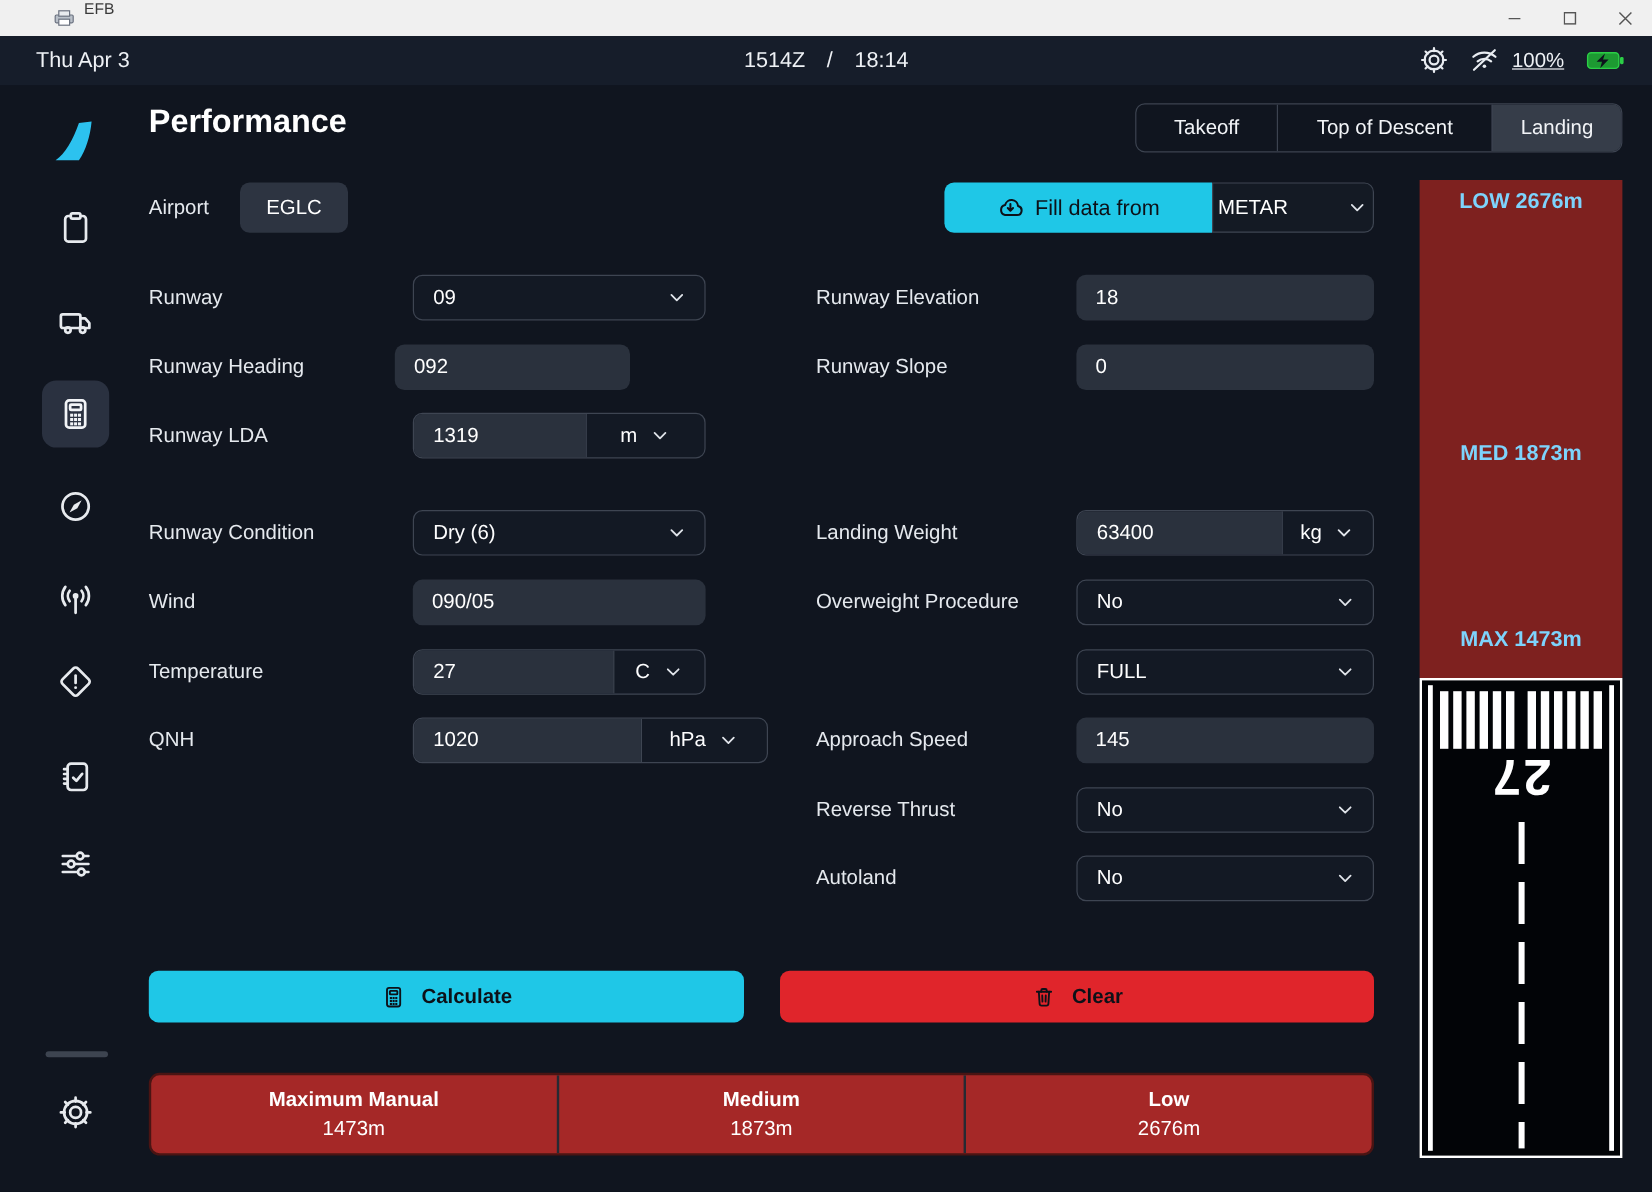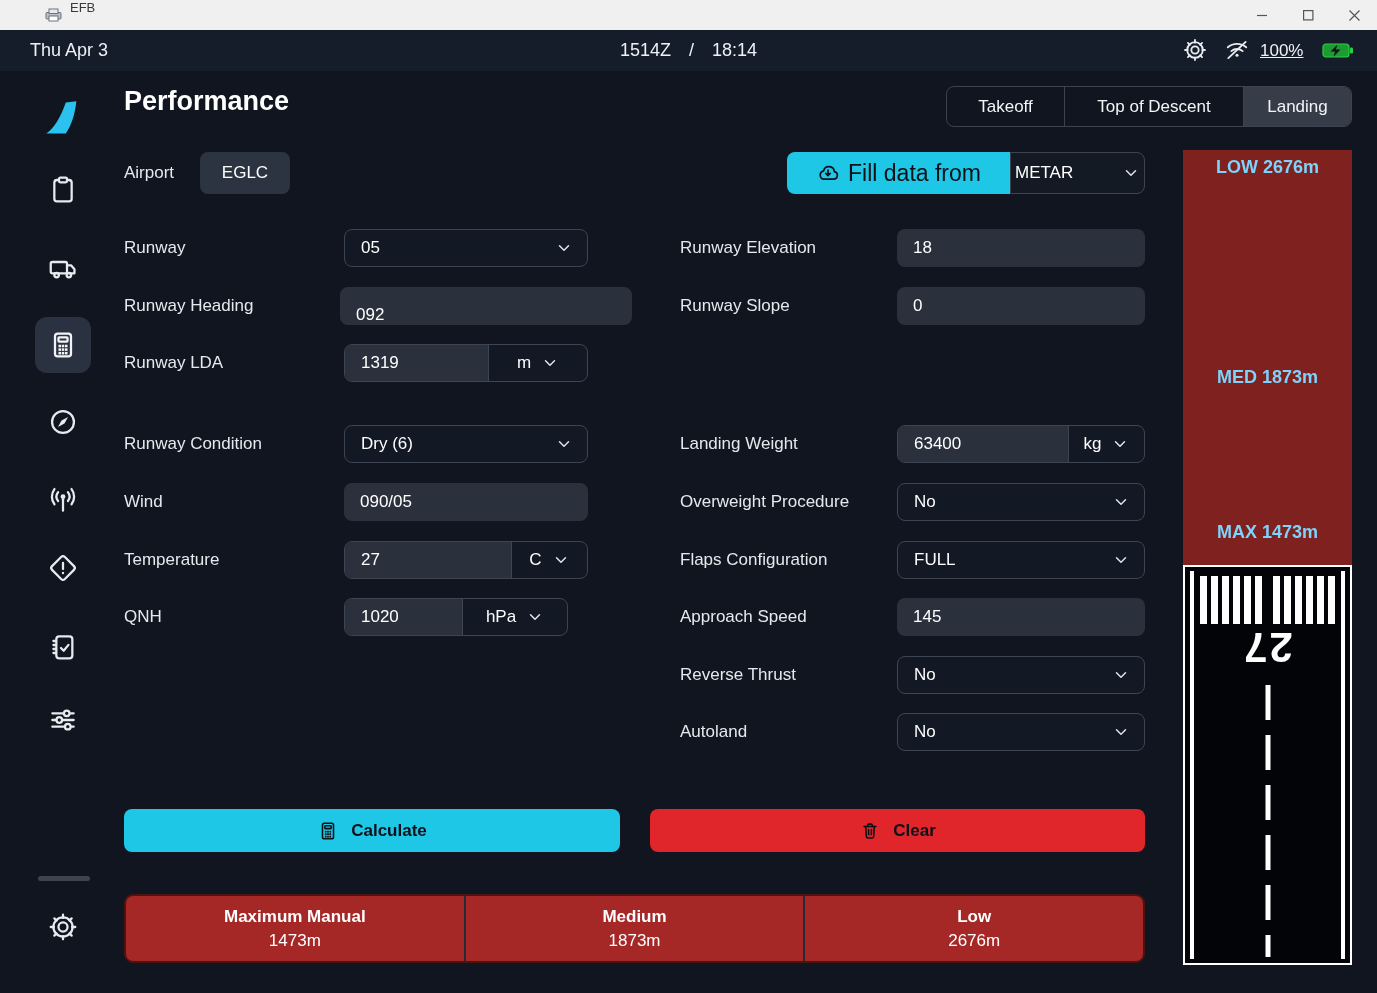--- a/index.html
+++ b/index.html
@@ -36,21 +36,21 @@
   .tab{display:flex;align-items:center;justify-content:center;font-size:17px;color:#f2f4f7;}
   .tab+.tab{border-left:1px solid #3c4350;}
   .tab.active{background:#363d49;}
 
   
   .lbl{position:absolute;display:flex;align-items:center;height:38px;font-size:17px;color:#e5e9ee;}
   .chip{position:absolute;left:200px;top:152px;width:90px;height:42px;background:#2d3441;border-radius:8px;
         display:flex;align-items:center;justify-content:center;font-size:17px;color:#fff;}
   .fillbtn{position:absolute;left:787px;top:152px;width:223px;height:42px;background:#1fc7e7;
            border-radius:8px 0 0 8px;display:flex;align-items:center;justify-content:center;gap:8px;
-           color:#0d1118;font-size:23px;}
+           color:#0d1118;font-size:18px;}
   .metar{position:absolute;left:1010px;top:152px;width:135px;height:42px;background:#141a24;
          border:1px solid #3e4552;border-radius:0 8px 8px 0;box-sizing:border-box;display:flex;
          align-items:center;justify-content:space-between;padding:0 4px;font-size:17px;color:#fff;}
 
   
   .ctl{position:absolute;height:38px;box-sizing:border-box;border-radius:8px;font-size:17px;color:#fdfdfe;
        display:flex;align-items:center;}
   .ctl.inp{background:#2a313d;padding:0 16px;}
   .ctl.sel{background:#131924;border:1px solid #3e4552;padding:0 14px 0 16px;justify-content:space-between;}
   .ctl.combo{border:1px solid #3e4552;padding:0;overflow:hidden;background:#131924;}
@@ -298,28 +298,28 @@
   </div>
   <div class="metar">
     <span>METAR</span>
     <svg class="chev" width="18" height="18" viewBox="0 0 24 24">
         <use href="#i-chev"></use>
       </svg>
   </div>
 
   <div class="lbl" style="left:124px;top:229px;">Runway</div>
   <div class="ctl sel" style="left:344px;top:229px;width:244px;">
-    <span>05</span>
+    <span>09</span>
     <svg class="chev" width="18" height="18" viewBox="0 0 24 24">
         <use href="#i-chev"></use>
       </svg>
   </div>
 
   <div class="lbl" style="left:124px;top:287px;">Runway Heading</div>
-  <div class="ctl inp" style="left:340px;top:287px;width:292px;align-items:flex-end;">
+  <div class="ctl inp" style="left:329px;top:287px;width:196px;">
     <input value="092" style="">
   </div>
 
   <div class="lbl" style="left:124px;top:344px;">Runway LDA</div>
   <div class="ctl combo" style="left:344px;top:344px;width:244px;">
     <span class="cv">
         <input value="1319" style="">
       </span>
     <span class="cu" style="width:99px;">
       <span>m</span>
@@ -349,21 +349,21 @@
       </span>
     <span class="cu" style="width:76px;">
       <span>C</span>
       <svg class="chev" width="18" height="18" viewBox="0 0 24 24">
           <use href="#i-chev"></use>
         </svg>
     </span>
   </div>
 
   <div class="lbl" style="left:124px;top:598px;">QNH</div>
-  <div class="ctl combo" style="left:344px;top:598px;width:224px;">
+  <div class="ctl combo" style="left:344px;top:598px;width:296px;">
     <span class="cv">
         <input value="1020" style="">
       </span>
     <span class="cu" style="width:105px;">
       <span>hPa</span>
       <svg class="chev" width="18" height="18" viewBox="0 0 24 24">
           <use href="#i-chev"></use>
         </svg>
     </span>
   </div>
@@ -392,21 +392,20 @@
   </div>
 
   <div class="lbl" style="left:680px;top:483px;">Overweight Procedure</div>
   <div class="ctl sel" style="left:897px;top:483px;width:248px;">
     <span>No</span>
     <svg class="chev" width="18" height="18" viewBox="0 0 24 24">
         <use href="#i-chev"></use>
       </svg>
   </div>
 
-  <div class="lbl" style="left:680px;top:541px;">Flaps Configuration</div>
   <div class="ctl sel" style="left:897px;top:541px;width:248px;">
     <span>FULL</span>
     <svg class="chev" width="18" height="18" viewBox="0 0 24 24">
         <use href="#i-chev"></use>
       </svg>
   </div>
 
   <div class="lbl" style="left:680px;top:598px;">Approach Speed</div>
   <div class="ctl inp" style="left:897px;top:598px;width:248px;">
     <input value="145" style="">

